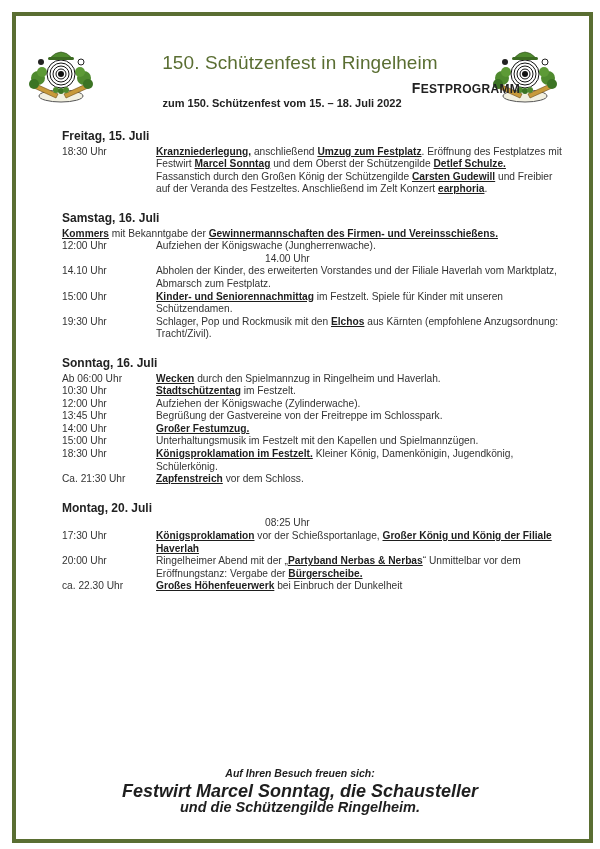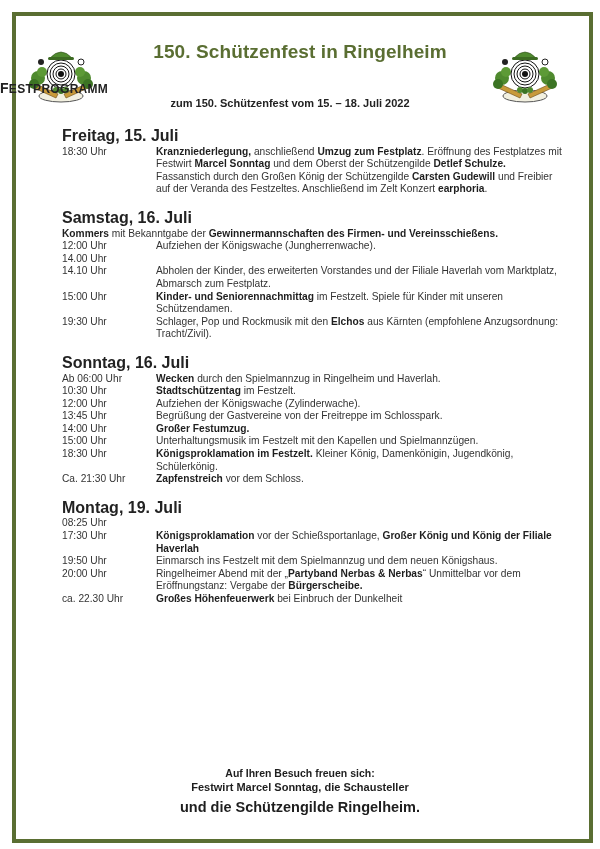--- a/index.html
+++ b/index.html
@@ -16,73 +16,73 @@
 
   .logo {
     position: absolute;
     width: 70px; height: 62px;
   }
   .logo.left { left: 26px; top: 44px; }
   .logo.right { left: 490px; top: 44px; }
 
   .title {
     position: absolute;
-    left: 0; width: 600px; top: 41px;
+    left: 0; width: 600px; top: 52px;
     text-align: center;
-    font-size: 19px; font-weight: bold;
+    font-size: 19px; font-weight: normal;
     color: #5a6e32;
     letter-spacing: 0.1px;
   }
   .subtitle {
     position: absolute;
     left: 0; width: 520px; top: 80px;
-    text-align: left;
+    text-align: right;
     font-size: 12px; font-weight: bold;
     color: #222;
     font-variant: small-caps;
     letter-spacing: 0.3px;
   }
   .subtitle .big { font-size: 14px; }
   .subline {
     position: absolute;
-    left: 8px; width: 564px; top: 97px;
+    left: 0; width: 564px; top: 97px;
     text-align: center;
     font-size: 11px; font-weight: bold;
     color: #222;
   }
 
   .content {
     position: absolute;
     left: 62px; top: 130px;
     width: 500px;
     font-size: 10.2px;
     line-height: 12.6px;
     color: #333;
   }
   .day { margin-bottom: 16px; }
   .day-title {
     font-weight: bold;
     color: #222;
     margin-bottom: 3px;
-    font-size: 16px;
-  }
-  .row { display: flex; }
+    font-size: 12px;
+  }
+  .row { display: flex; justify-content: center; }
   .time { width: 94px; flex: 0 0 94px; color: #333; }
   .desc { flex: 1; color: #333; }
-  .desc b { color: #1e1e1e; font-weight: bold; }
+  .desc b { color: #1e1e1e; font-weight: bold; text-decoration: underline; }
 
   .footer {
     position: absolute;
     left: 0; width: 600px;
     text-align: center;
-    font-weight: bold;
+    font-style: italic; font-weight: bold;
     color: #1e1e1e;
   }
   .footer.small { top: 767px; font-size: 10.5px; }
-  .footer.big1 { top: 781px; font-size: 11px; text-align: center; }
+  .footer.big1 { top: 781px; font-size: 18px; text-align: center; }
   .footer.big2 { top: 799px; font-size: 14.5px; }
 </style>
 </head>
 <body>
 
 <div class="frame"></div>
 
 <svg class="logo left" viewBox="0 0 70 62">
   <ellipse cx="35" cy="52" rx="22" ry="6" fill="#f2f0e0" stroke="#555" stroke-width="1"></ellipse>
   <path d="M8 44 L30 54 L32 50 L10 40 Z" fill="#c89a3a" stroke="#6b4a10" stroke-width="0.6"></path>
@@ -196,31 +196,27 @@
       <div class="row">
         <div class="time">18:30 Uhr</div>
         <div class="desc"><b>Königsproklamation im Festzelt.</b><span> Kleiner König, Damenkönigin, Jugendkönig, Schülerkönig.</span></div>
       </div>
       <div class="row">
         <div class="time">Ca. 21:30 Uhr</div>
         <div class="desc"><b>Zapfenstreich</b><span> vor dem Schloss.</span></div>
       </div>
     </div>
     <div class="day">
-      <div class="day-title">Montag, 19. Juli</div>
+      <div class="day-title">Montag, 20. Juli</div>
       <div class="row">
         <div class="time">08:25 Uhr</div>
       </div>
       <div class="row">
         <div class="time">17:30 Uhr</div>
         <div class="desc"><b>Königsproklamation</b><span> vor der Schießsportanlage, </span><b>Großer König und König der Filiale Haverlah</b></div>
-      </div>
-      <div class="row">
-        <div class="time">19:50 Uhr</div>
-        <div class="desc"><span>Einmarsch ins Festzelt mit dem Spielmannzug und dem neuen Königshaus.</span></div>
       </div>
       <div class="row">
         <div class="time">20:00 Uhr</div>
         <div class="desc"><span>Ringelheimer Abend mit der „</span><b>Partyband Nerbas &amp; Nerbas</b><span>“ Unmittelbar vor dem Eröffnungstanz: Vergabe der </span><b>Bürgerscheibe.</b></div>
       </div>
       <div class="row">
         <div class="time">ca. 22.30 Uhr</div>
         <div class="desc"><b>Großes Höhenfeuerwerk</b><span> bei Einbruch der Dunkelheit</span></div>
       </div>
     </div>

